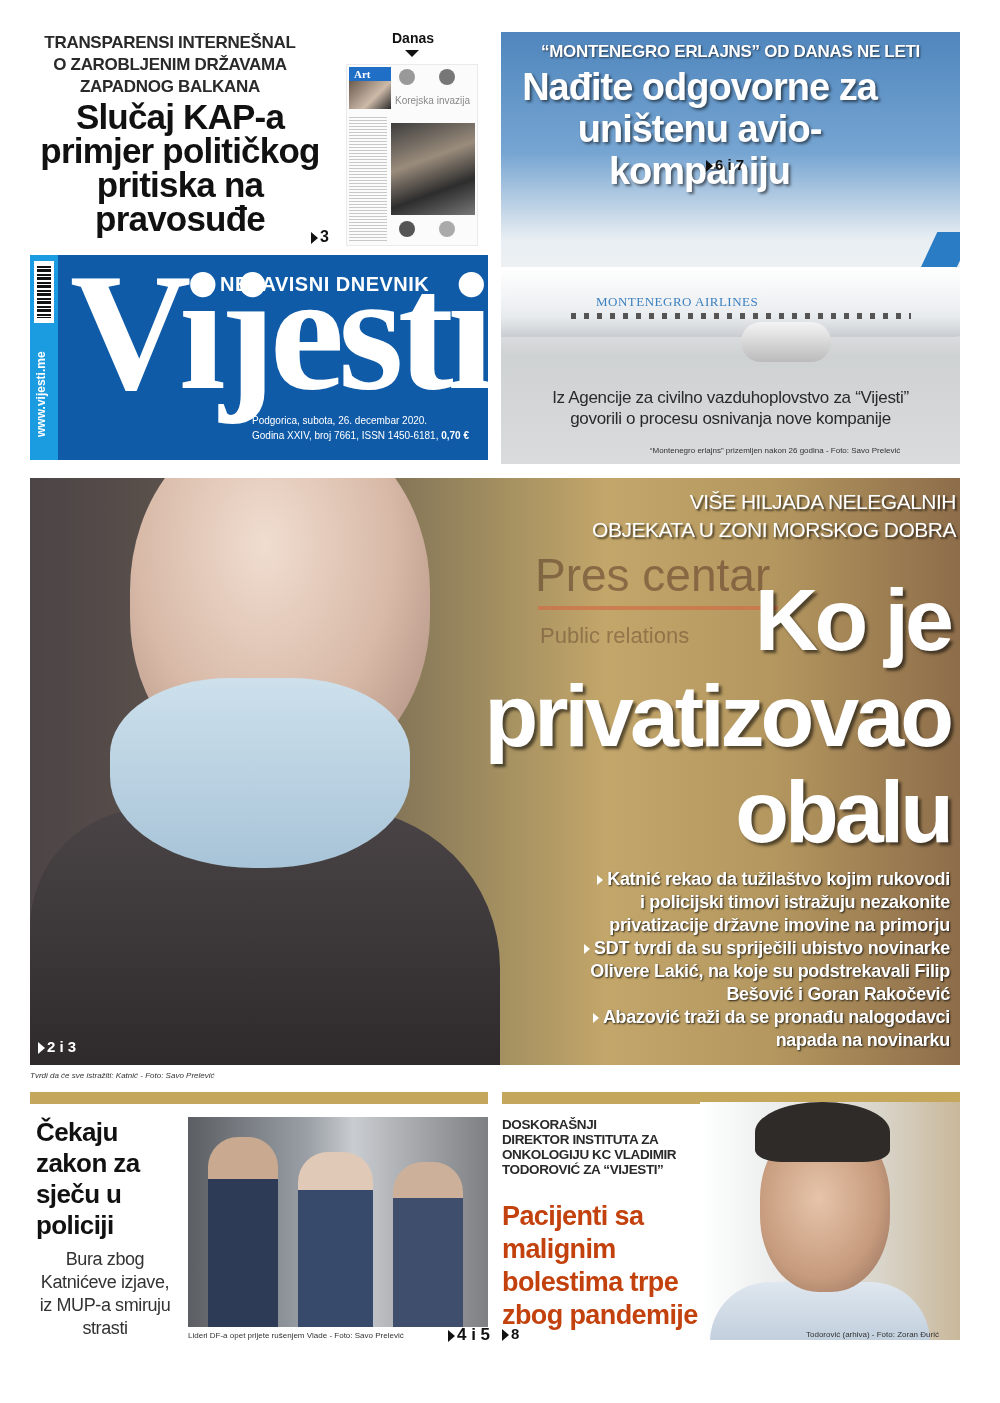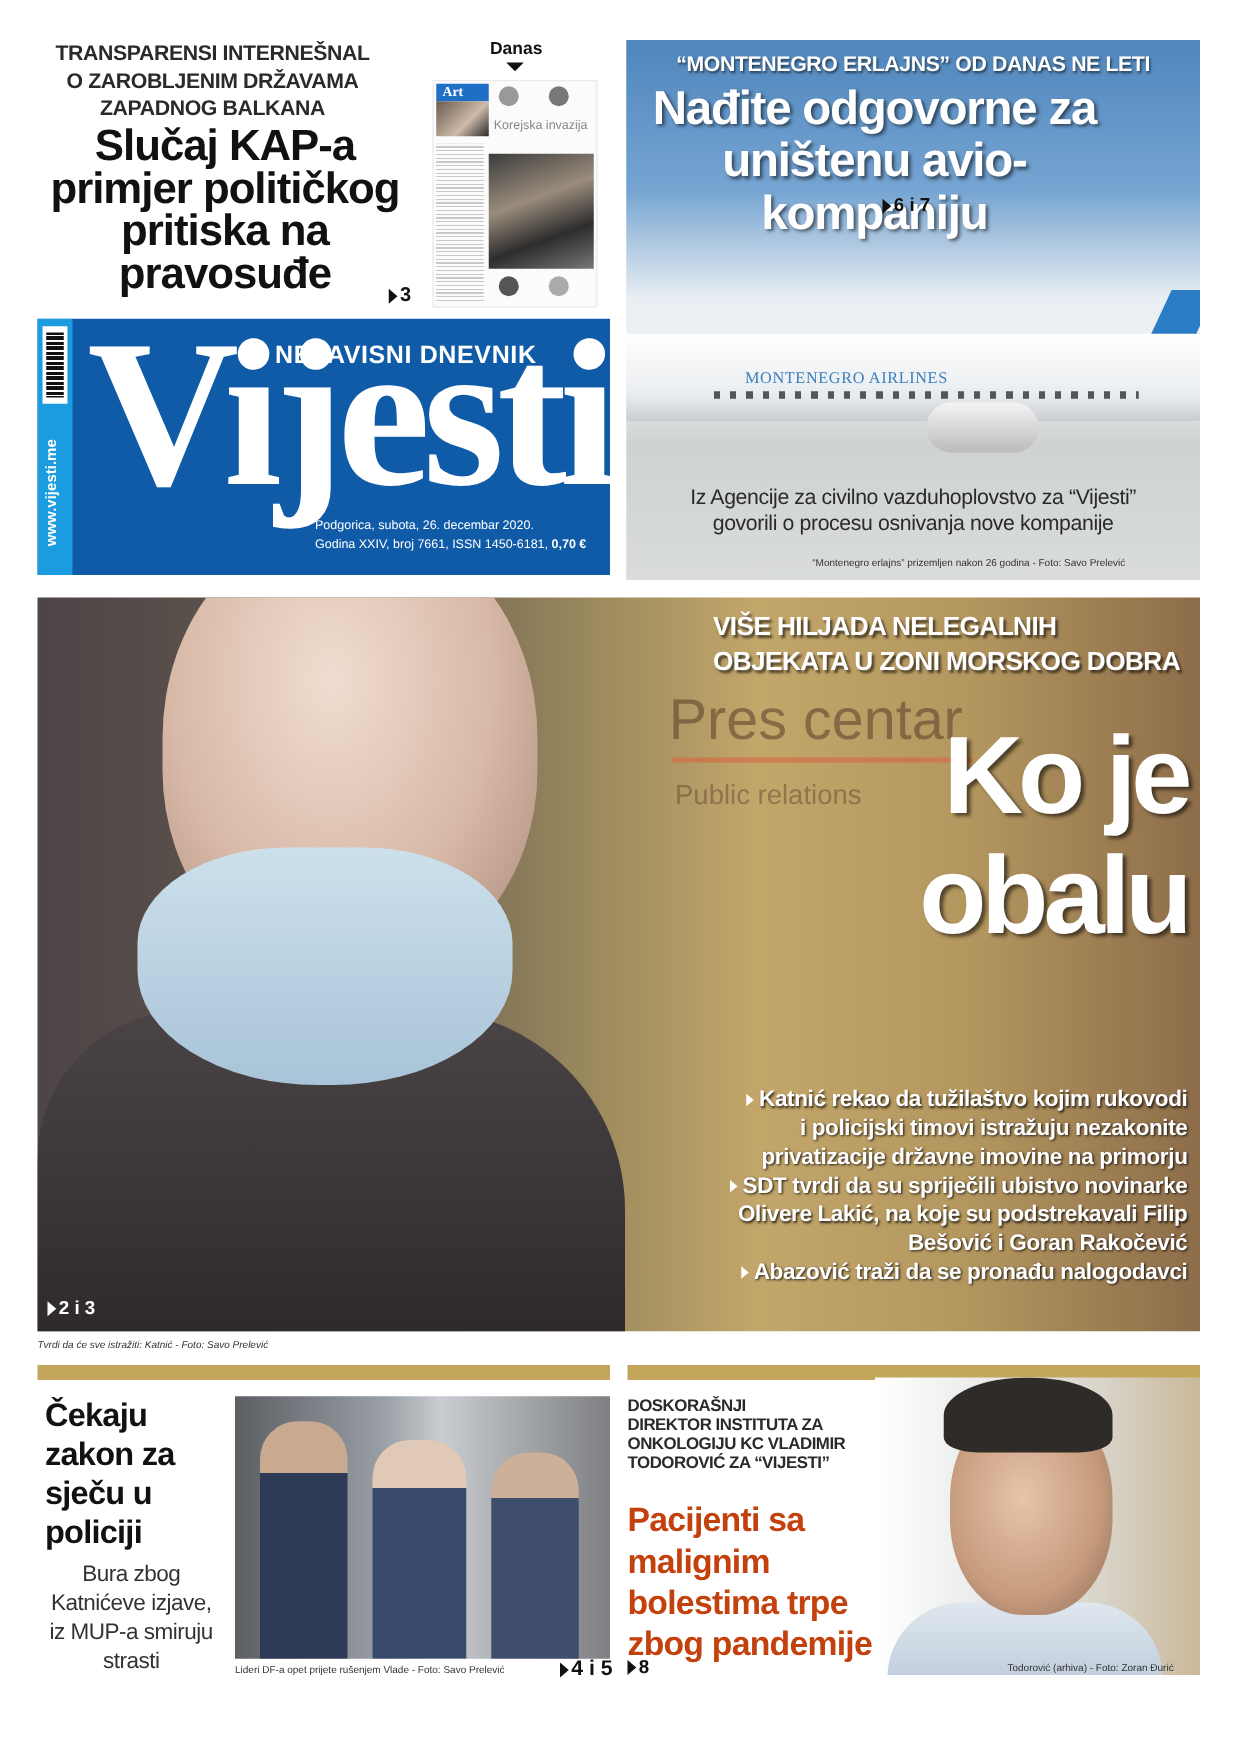--- a/index.html
+++ b/index.html
@@ -50,21 +50,21 @@
   .mast-info b { font-weight: bold; }
 
   
   .main { left: 30px; top: 478px; width: 930px; height: 587px; overflow: hidden; background: linear-gradient(90deg, #4c4446 0%, #6a5f52 30%, #9c8a5e 48%, #c3a66a 62%, #b4975f 80%, #8d6d4a 100%); }
   .main-bg-text { left: 505px; top: 70px; font-size: 46px; color: rgba(90,60,40,0.55); font-family: "Liberation Sans", sans-serif; }
   .main-bg-text2 { left: 510px; top: 145px; font-size: 22px; color: rgba(90,60,40,0.45); }
   .main-bg-bar { left: 508px; top: 128px; width: 240px; height: 4px; background: rgba(210,110,70,0.7); }
   .head-shape { left: 100px; top: -60px; width: 300px; height: 360px; border-radius: 48% 48% 45% 45%; background: radial-gradient(ellipse at 45% 35%, #f0ddd0, #d8b9a7 55%, #a7887a); }
   .mask-shape { left: 80px; top: 200px; width: 300px; height: 190px; border-radius: 40% 40% 48% 48%; background: linear-gradient(#cde0ec, #a8c4d8); }
   .suit-shape { left: 0; top: 330px; width: 470px; height: 260px; border-radius: 120px 160px 0 0; background: linear-gradient(#4a4446, #2e2a2c); }
-  .main-kicker { right: 16px; top: 10px; color: #fff; font-size: 21px; font-weight: bold; line-height: 28px; text-shadow: 2px 2px 2px rgba(0,0,0,0.6); letter-spacing: -0.5px; }
+  .main-kicker { right: 4px; top: 10px; text-align: right; color: #fff; font-size: 21px; font-weight: normal; line-height: 28px; text-shadow: 2px 2px 2px rgba(0,0,0,0.6); letter-spacing: -0.5px; }
   .main-headline { right: 10px; top: 94px; text-align: right; color: #fff; font-size: 88px; font-weight: 900; line-height: 96px; letter-spacing: -4px; text-shadow: 3px 3px 3px rgba(0,0,0,0.55); }
   .main-bullets { right: 10px; top: 390px; width: 420px; text-align: right; color: #fff; font-size: 18px; font-weight: bold; line-height: 23px; text-shadow: 1px 1px 2px rgba(0,0,0,0.8); letter-spacing: -0.3px; }
   .main-bullets .b { display: block; }
   .main-bullets .tri { display: inline-block; width: 0; height: 0; border-top: 5px solid transparent; border-bottom: 5px solid transparent; border-left: 6px solid #fff; margin-right: 4px; vertical-align: middle; }
   .main-ref { left: 8px; top: 560px; color: #fff; font-size: 15px; }
   .main-ref .tri { border-left-color: #fff; }
   .main-photocap { left: 30px; top: 1071px; font-size: 8px; color: #333; font-style: italic; }
 
   
   .gold-bar { height: 12px; background: #c4a75c; }
@@ -163,30 +163,32 @@
   <div class="abs main-bg-text2">Public relations</div>
   <div class="abs suit-shape"></div>
   <div class="abs head-shape"></div>
   <div class="abs mask-shape"></div>
   <div class="abs main-kicker">
     <div>VIŠE HILJADA NELEGALNIH</div>
     <div>OBJEKATA U ZONI MORSKOG DOBRA</div>
   </div>
   <div class="abs main-headline">
     <div>Ko je</div>
+    <div>privatizovao</div>
     <div>obalu</div>
   </div>
   <div class="abs main-bullets">
     <span class="b"><span class="tri"></span><span>Katnić rekao da tužilaštvo kojim rukovodi</span></span>
     <span class="b">i policijski timovi istražuju nezakonite</span>
     <span class="b">privatizacije državne imovine na primorju</span>
     <span class="b"><span class="tri"></span><span>SDT tvrdi da su spriječili ubistvo novinarke</span></span>
     <span class="b">Olivere Lakić, na koje su podstrekavali Filip</span>
     <span class="b">Bešović i Goran Rakočević</span>
     <span class="b"><span class="tri"></span><span>Abazović traži da se pronađu nalogodavci</span></span>
+    <span class="b">napada na novinarku</span>
   </div>
   <div class="abs pageref main-ref" style="color:#fff;">
     <span class="tri"></span><span>2 i 3</span>
   </div>
 </div>
 <div class="abs main-photocap">Tvrdi da će sve istražiti: Katnić - Foto: Savo Prelević</div>
 
 <div class="abs gold-bar" style="left:30px;top:1092px;width:458px;"></div>
 <div class="abs gold-bar" style="left:502px;top:1092px;width:458px;"></div>
 

